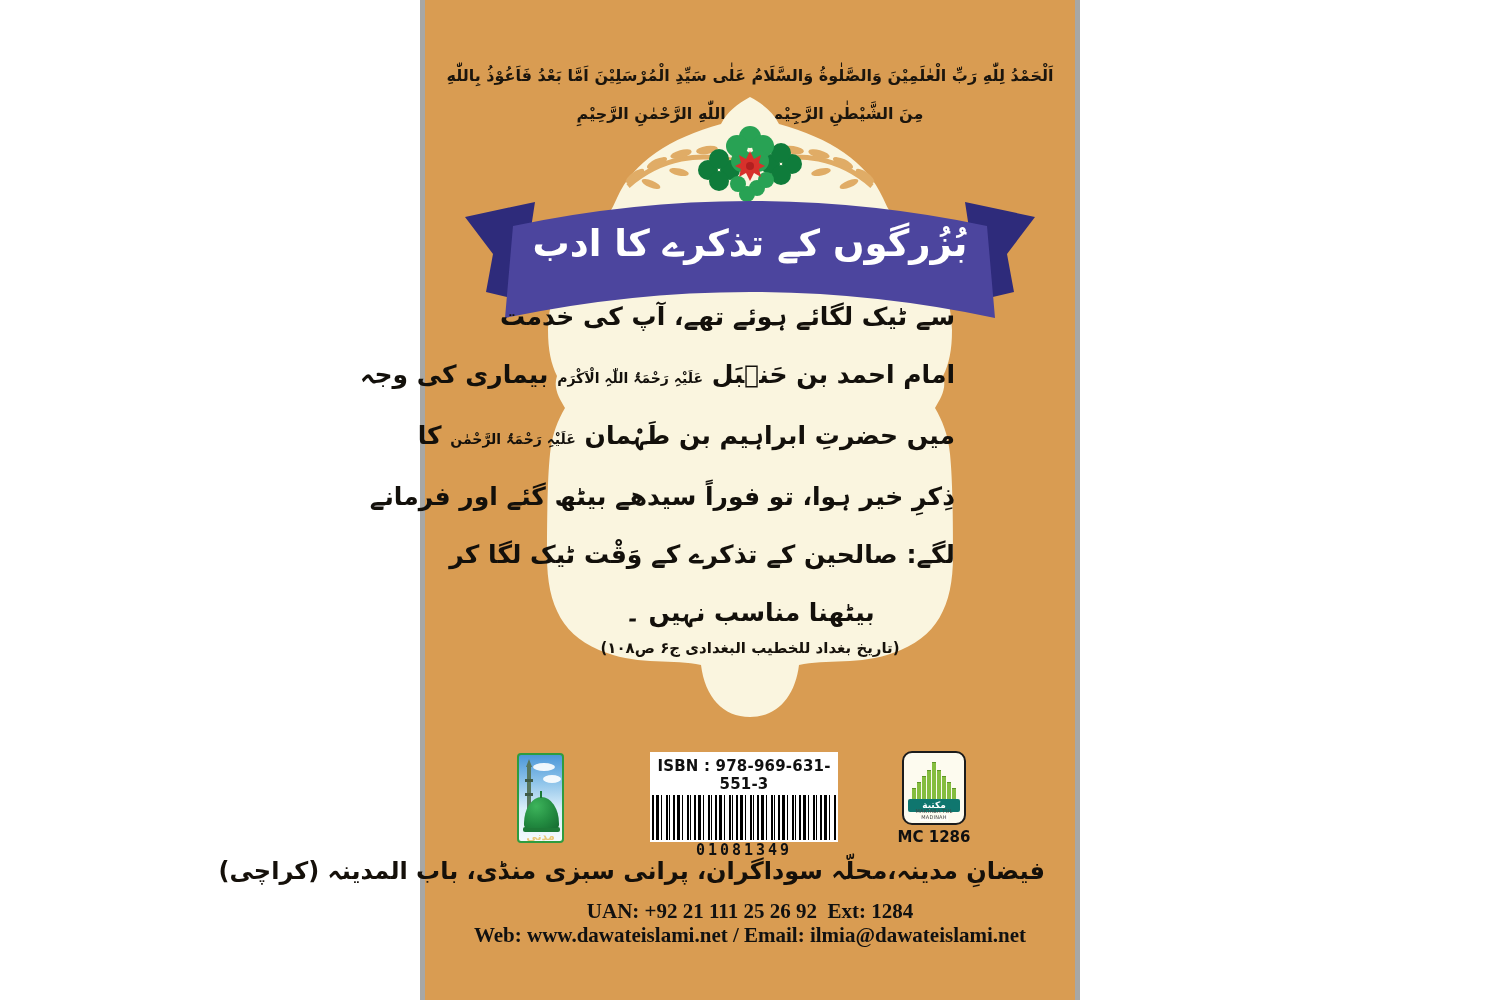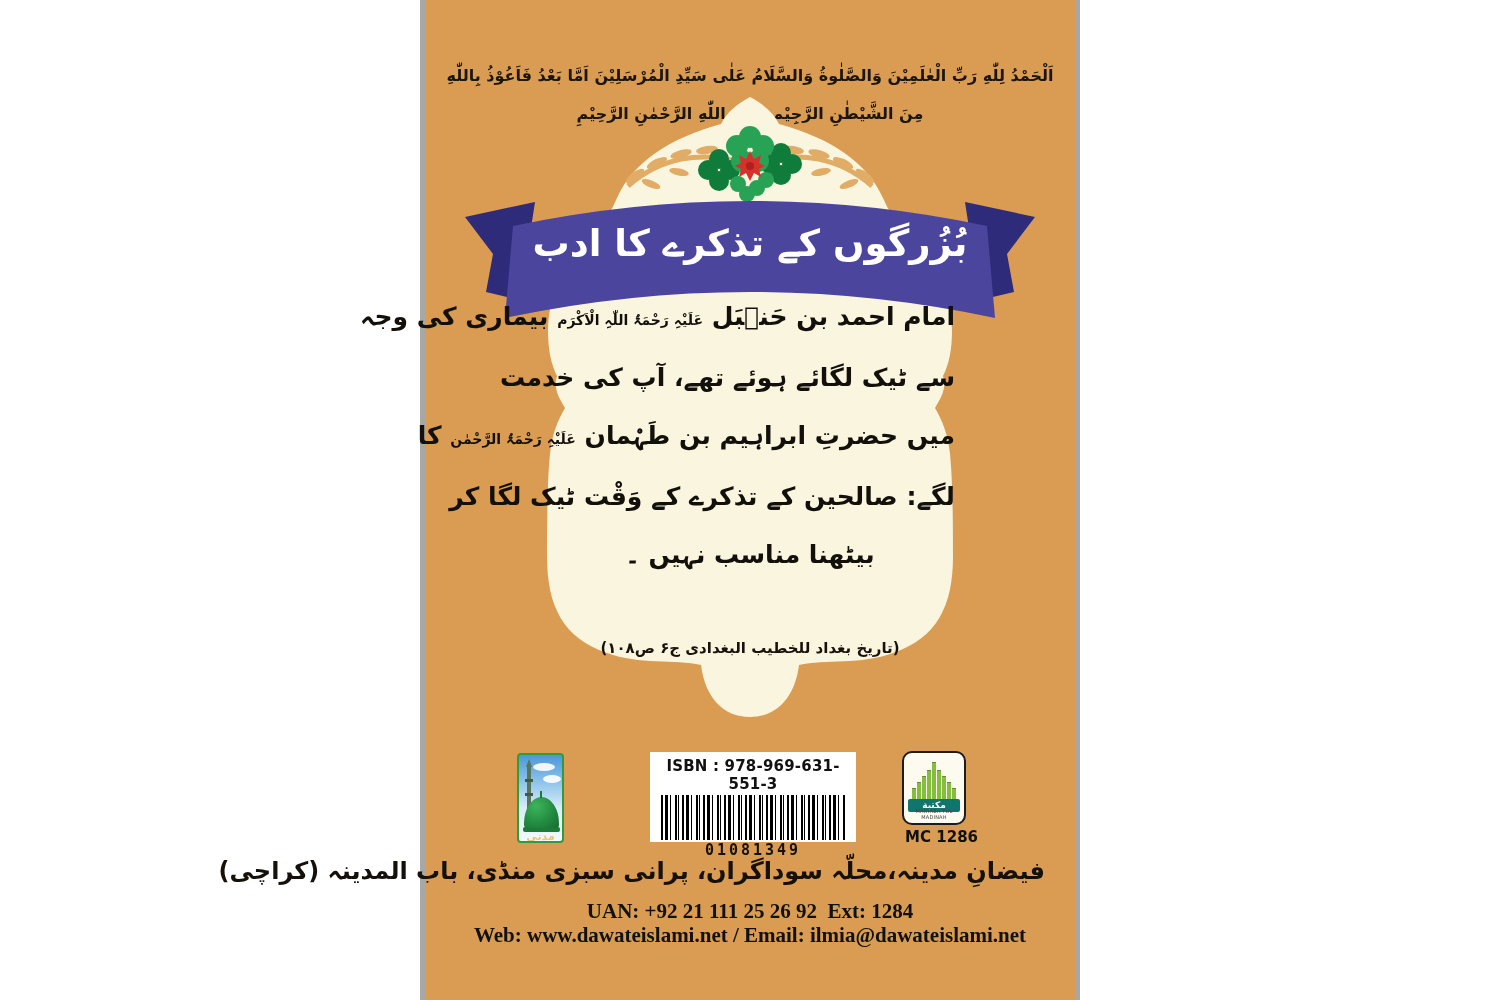--- a/index.html
+++ b/index.html
@@ -55,21 +55,21 @@
   }
   .madani-dome:before{content:"";position:absolute;left:16px;top:-6px;width:2px;height:7px;background:#1B7A36;}
   .madani-base{position:absolute;left:4px;right:2px;bottom:9px;height:5px;background:#1E7A38;border-radius:2px;}
   .madani-caption{
     position:absolute;bottom:-2px;left:0;width:100%;text-align:center;
     color:#E8C877;font-size:11px;font-weight:bold;direction:rtl;
   }
 
   
   .isbn-box{
-    position:absolute;left:225px;top:752px;width:206px;height:90px;background:#ffffff;
+    position:absolute;left:225px;top:752px;width:188px;height:90px;background:#ffffff;
     text-align:center;
   }
   .isbn-label{font-size:15px;font-weight:bold;color:#111;margin-top:5px;letter-spacing:0.2px;}
   .barcode{
     width:184px;height:45px;margin:2px auto 0;background-color:#fff;
     background-image:repeating-linear-gradient(90deg,
       #000 0 2px,#fff 2px 4px,#000 4px 7px,#fff 7px 9px,#000 9px 10px,#fff 10px 14px,
       #000 14px 16px,#fff 16px 17px,#000 17px 18px,#fff 18px 21px);
   }
   .isbn-number{font-family:"DejaVu Sans Mono",monospace;font-size:15px;font-weight:bold;color:#111;letter-spacing:3px;margin-top:1px;}
@@ -79,21 +79,21 @@
     position:absolute;left:477px;top:751px;width:64px;height:74px;box-sizing:border-box;
     background:#FDFBEF;border:2px solid #1c1c1c;border-radius:10px;overflow:hidden;
   }
   .maktaba-bars{position:absolute;left:0;top:8px;width:100%;height:38px;display:flex;align-items:flex-end;justify-content:center;gap:1px;}
   .mbar{width:4px;background:#85BD3E;border-top:1px solid #5E9427;}
   .maktaba-banner{
     position:absolute;left:4px;right:4px;bottom:11px;height:13px;background:#0f766e;border-radius:2px;
     color:#fff;font-size:9px;line-height:13px;text-align:center;direction:rtl;font-weight:bold;
   }
   .maktaba-caption{position:absolute;left:0;bottom:3px;width:100%;text-align:center;font-size:5px;color:#444;letter-spacing:0.2px;}
-  .mc-code{position:absolute;left:465px;top:828px;width:88px;text-align:right;font-size:15px;font-weight:bold;color:#101010;}
+  .mc-code{position:absolute;left:465px;top:828px;width:88px;text-align:center;font-size:15px;font-weight:bold;color:#101010;}
 
   
   .footer-address{
     position:absolute;top:857px;left:30px;width:590px;text-align:center;direction:rtl;
     font-size:24px;font-weight:bold;color:#15100a;white-space:nowrap;
   }
   .footer-uan{
     position:absolute;top:899px;left:30px;width:590px;text-align:center;
     font-family:"Liberation Serif",serif;font-weight:bold;font-size:21px;color:#111;white-space:pre;
   }
@@ -188,23 +188,24 @@
         <polygon points="40,217 110,202 95,300 61,292 68,254"></polygon>
         <polygon points="610,217 540,202 555,300 589,292 582,254"></polygon>
       </g>
 
       <path fill="#4C459E" d="M 88 226 Q 325 176 562 226 L 570 318 Q 325 266 80 318 Z"></path>
     </svg>
 
     <div class="ribbon-title">بُزُرگوں کے تذکرے کا ادب</div>
 
     <div class="panel-text">
+      <div class="panel-line">سے ٹیک لگائے ہوئے تھے، آپ کی خدمت</div>
       <div class="panel-line"><span>امام احمد بن حَنۢبَل </span><span class="honorific">عَلَیْہِ رَحْمَۃُ اللّٰہِ الْاَکْرَم</span><span> بیماری کی وجہ</span></div>
-      <div class="panel-line">سے ٹیک لگائے ہوئے تھے، آپ کی خدمت</div>
       <div class="panel-line"><span>میں حضرتِ ابراہیم بن طَہْمان </span><span class="honorific">عَلَیْہِ رَحْمَۃُ الرَّحْمٰن</span><span> کا</span></div>
+      <div class="panel-line">ذِکرِ خیر ہوا، تو فوراً سیدھے بیٹھ گئے اور فرمانے</div>
       <div class="panel-line">لگے: صالحین کے تذکرے کے وَقْت ٹیک لگا کر</div>
       <div class="panel-line">بیٹھنا مناسب نہیں ۔</div>
     </div>
 
     <div class="citation">(تاریخ بغداد للخطیب البغدادی ج۶ ص۱۰۸)</div>
 
     <div class="madani-logo">
       <div class="madani-cloud" style="left:14px;top:8px;"></div>
       <div class="madani-cloud" style="left:24px;top:20px;width:18px;"></div>
       <div class="madani-minaret"></div>

